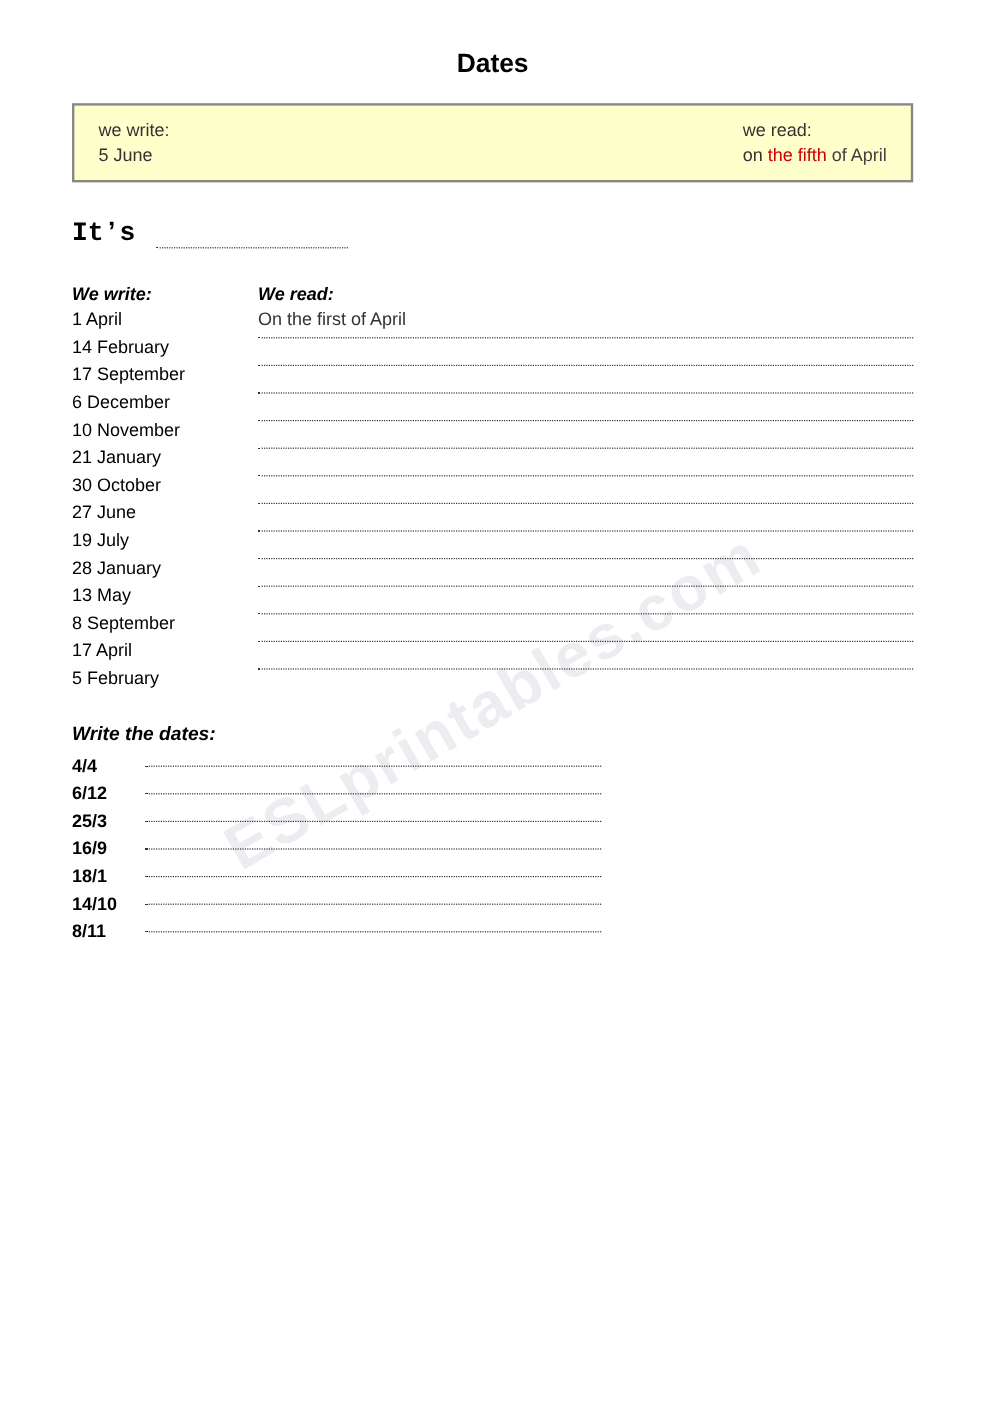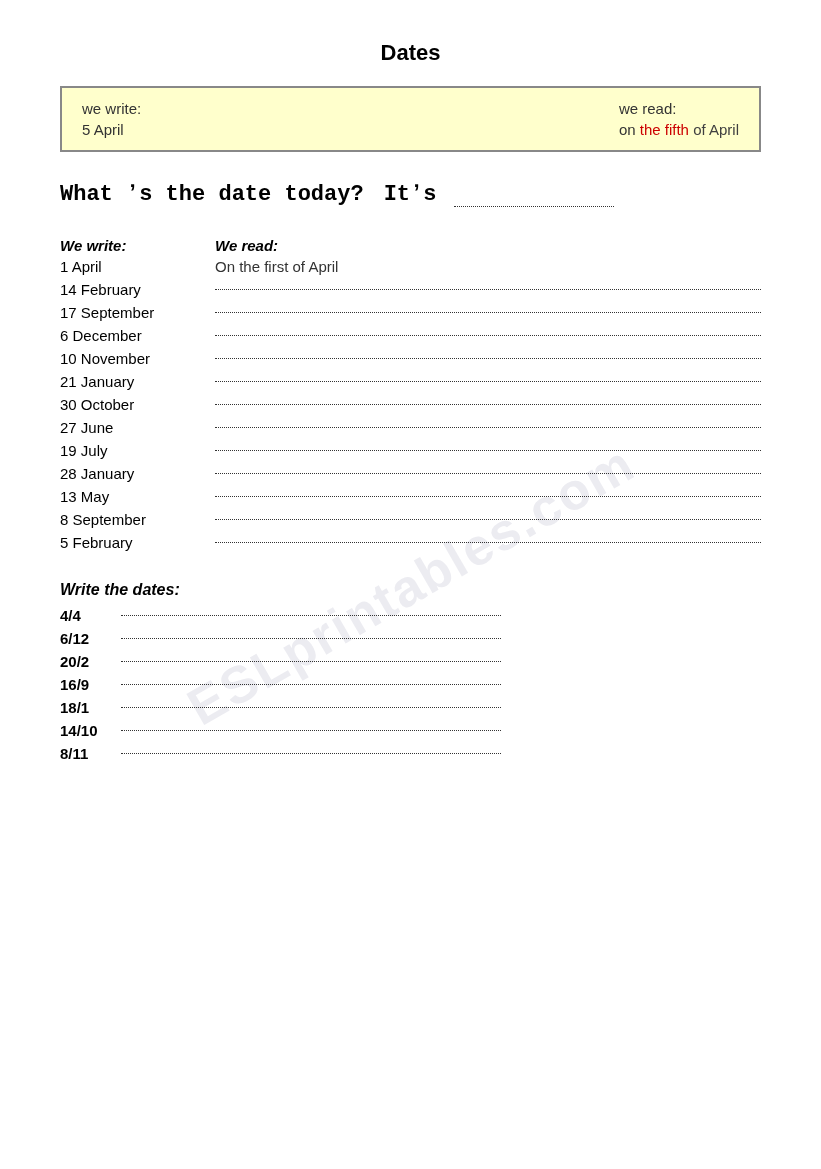--- a/index.html
+++ b/index.html
@@ -108,21 +108,21 @@
       margin-left: 4px;
       vertical-align: bottom;
     }
 
     .exercise-section {
       margin-bottom: 30px;
     }
 
     .exercise-row {
       display: flex;
-      align-items: center;
+      align-items: flex-start;
       margin-bottom: 6px;
       gap: 10px;
     }
 
     .write-col {
       width: 145px;
       font-size: 15px;
     }
 
     .dotted-fill {
@@ -189,32 +189,31 @@
 </head>
 <body>
 
 <div class="content">
 
   <h1>Dates</h1>
 
   <div class="example-box">
     <div class="example-col">
       <span class="label">we write:</span>
-      <span class="value">5 April</span>
+      <span class="value">5 June</span>
     </div>
     <div class="example-col">
       <span class="label">we read:</span>
       <span class="value">
         on <span class="red-text">the fifth</span> <span class="blue-text">of April</span>
       </span>
     </div>
   </div>
 
   <div class="question-section">
-    <span class="question-text">What ʼs the date today?</span>
     <span class="answer-text">Itʼs <span class="dotted-line-long"></span></span>
   </div>
 
   <div class="exercise-section">
     <div class="header-row">
       <span class="header-write">We write:</span>
       <span class="header-read">We read:</span>
     </div>
 
     <div class="exercise-row">
@@ -260,38 +259,42 @@
     </div>
     <div class="exercise-row">
       <span class="write-col">13 May</span>
       <span class="dotted-fill"></span>
     </div>
     <div class="exercise-row">
       <span class="write-col">8 September</span>
       <span class="dotted-fill"></span>
     </div>
     <div class="exercise-row">
+      <span class="write-col">17 April</span>
+      <span class="dotted-fill"></span>
+    </div>
+    <div class="exercise-row">
       <span class="write-col">5 February</span>
       <span class="dotted-fill"></span>
     </div>
   </div>
 
   <div class="write-dates-section">
     <div class="write-dates-title">Write the dates:</div>
 
     <div class="dates-row">
       <span class="date-label">4/4</span>
       <span class="date-dots"></span>
     </div>
     <div class="dates-row">
       <span class="date-label">6/12</span>
       <span class="date-dots"></span>
     </div>
     <div class="dates-row">
-      <span class="date-label">20/2</span>
+      <span class="date-label">25/3</span>
       <span class="date-dots"></span>
     </div>
     <div class="dates-row">
       <span class="date-label">16/9</span>
       <span class="date-dots"></span>
     </div>
     <div class="dates-row">
       <span class="date-label">18/1</span>
       <span class="date-dots"></span>
     </div>

